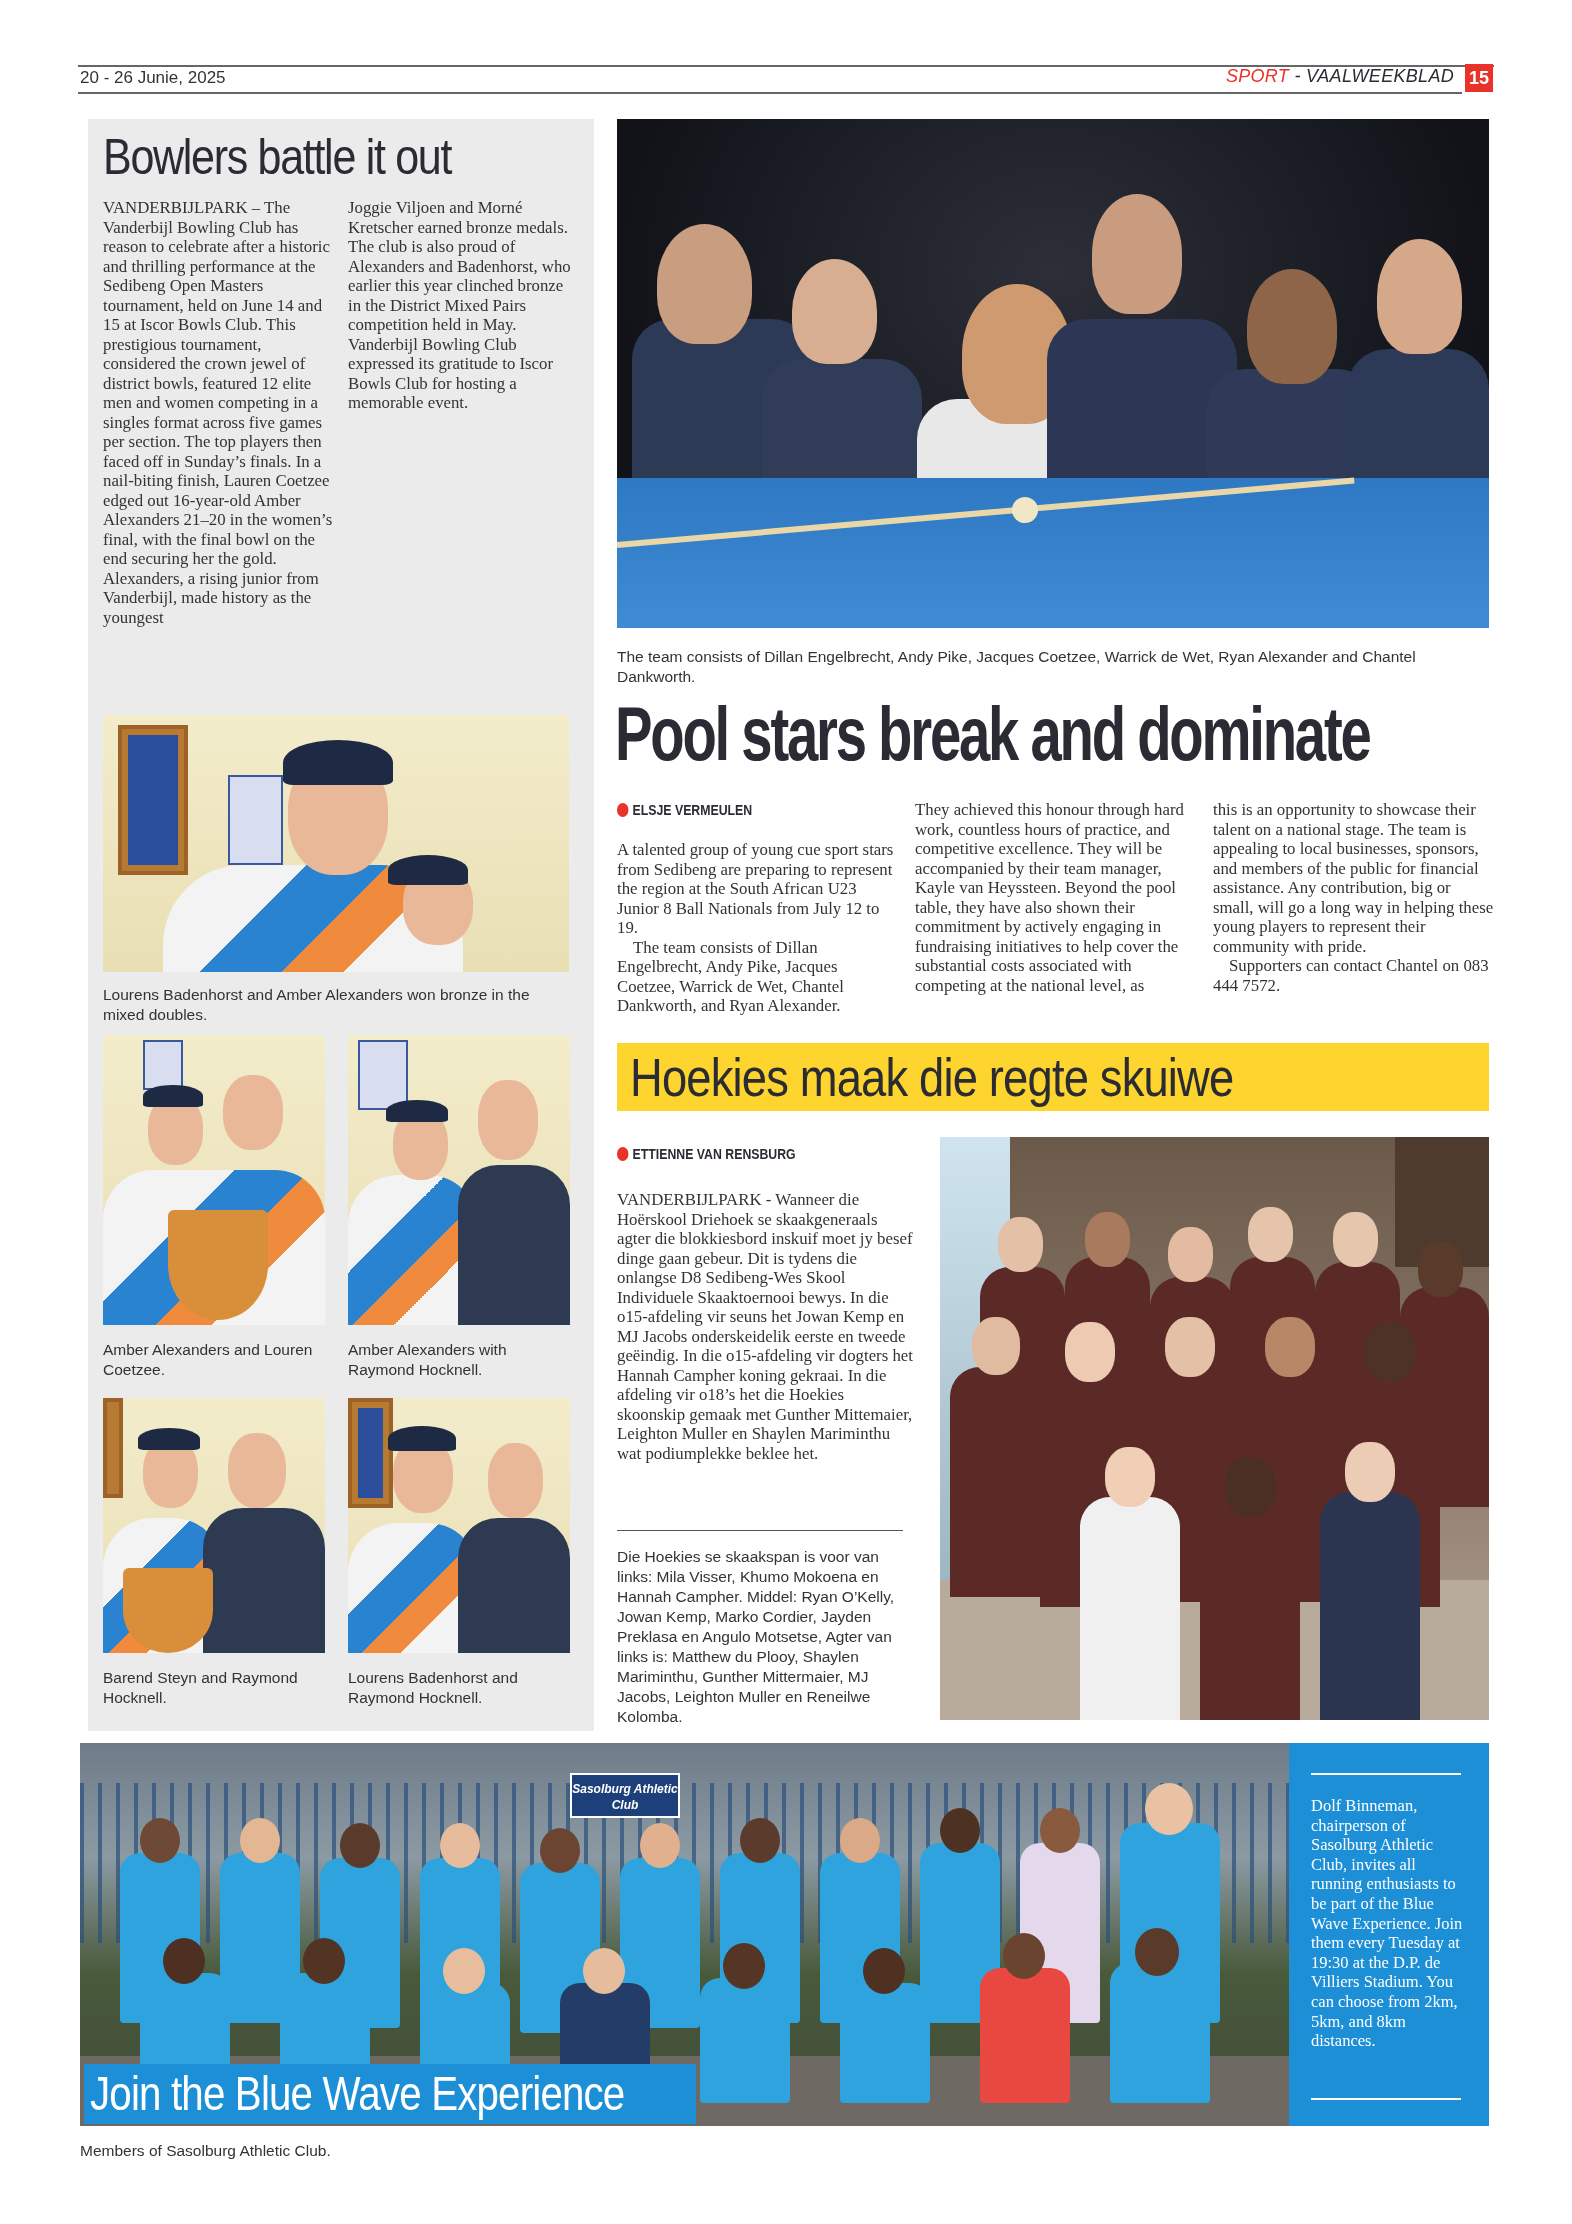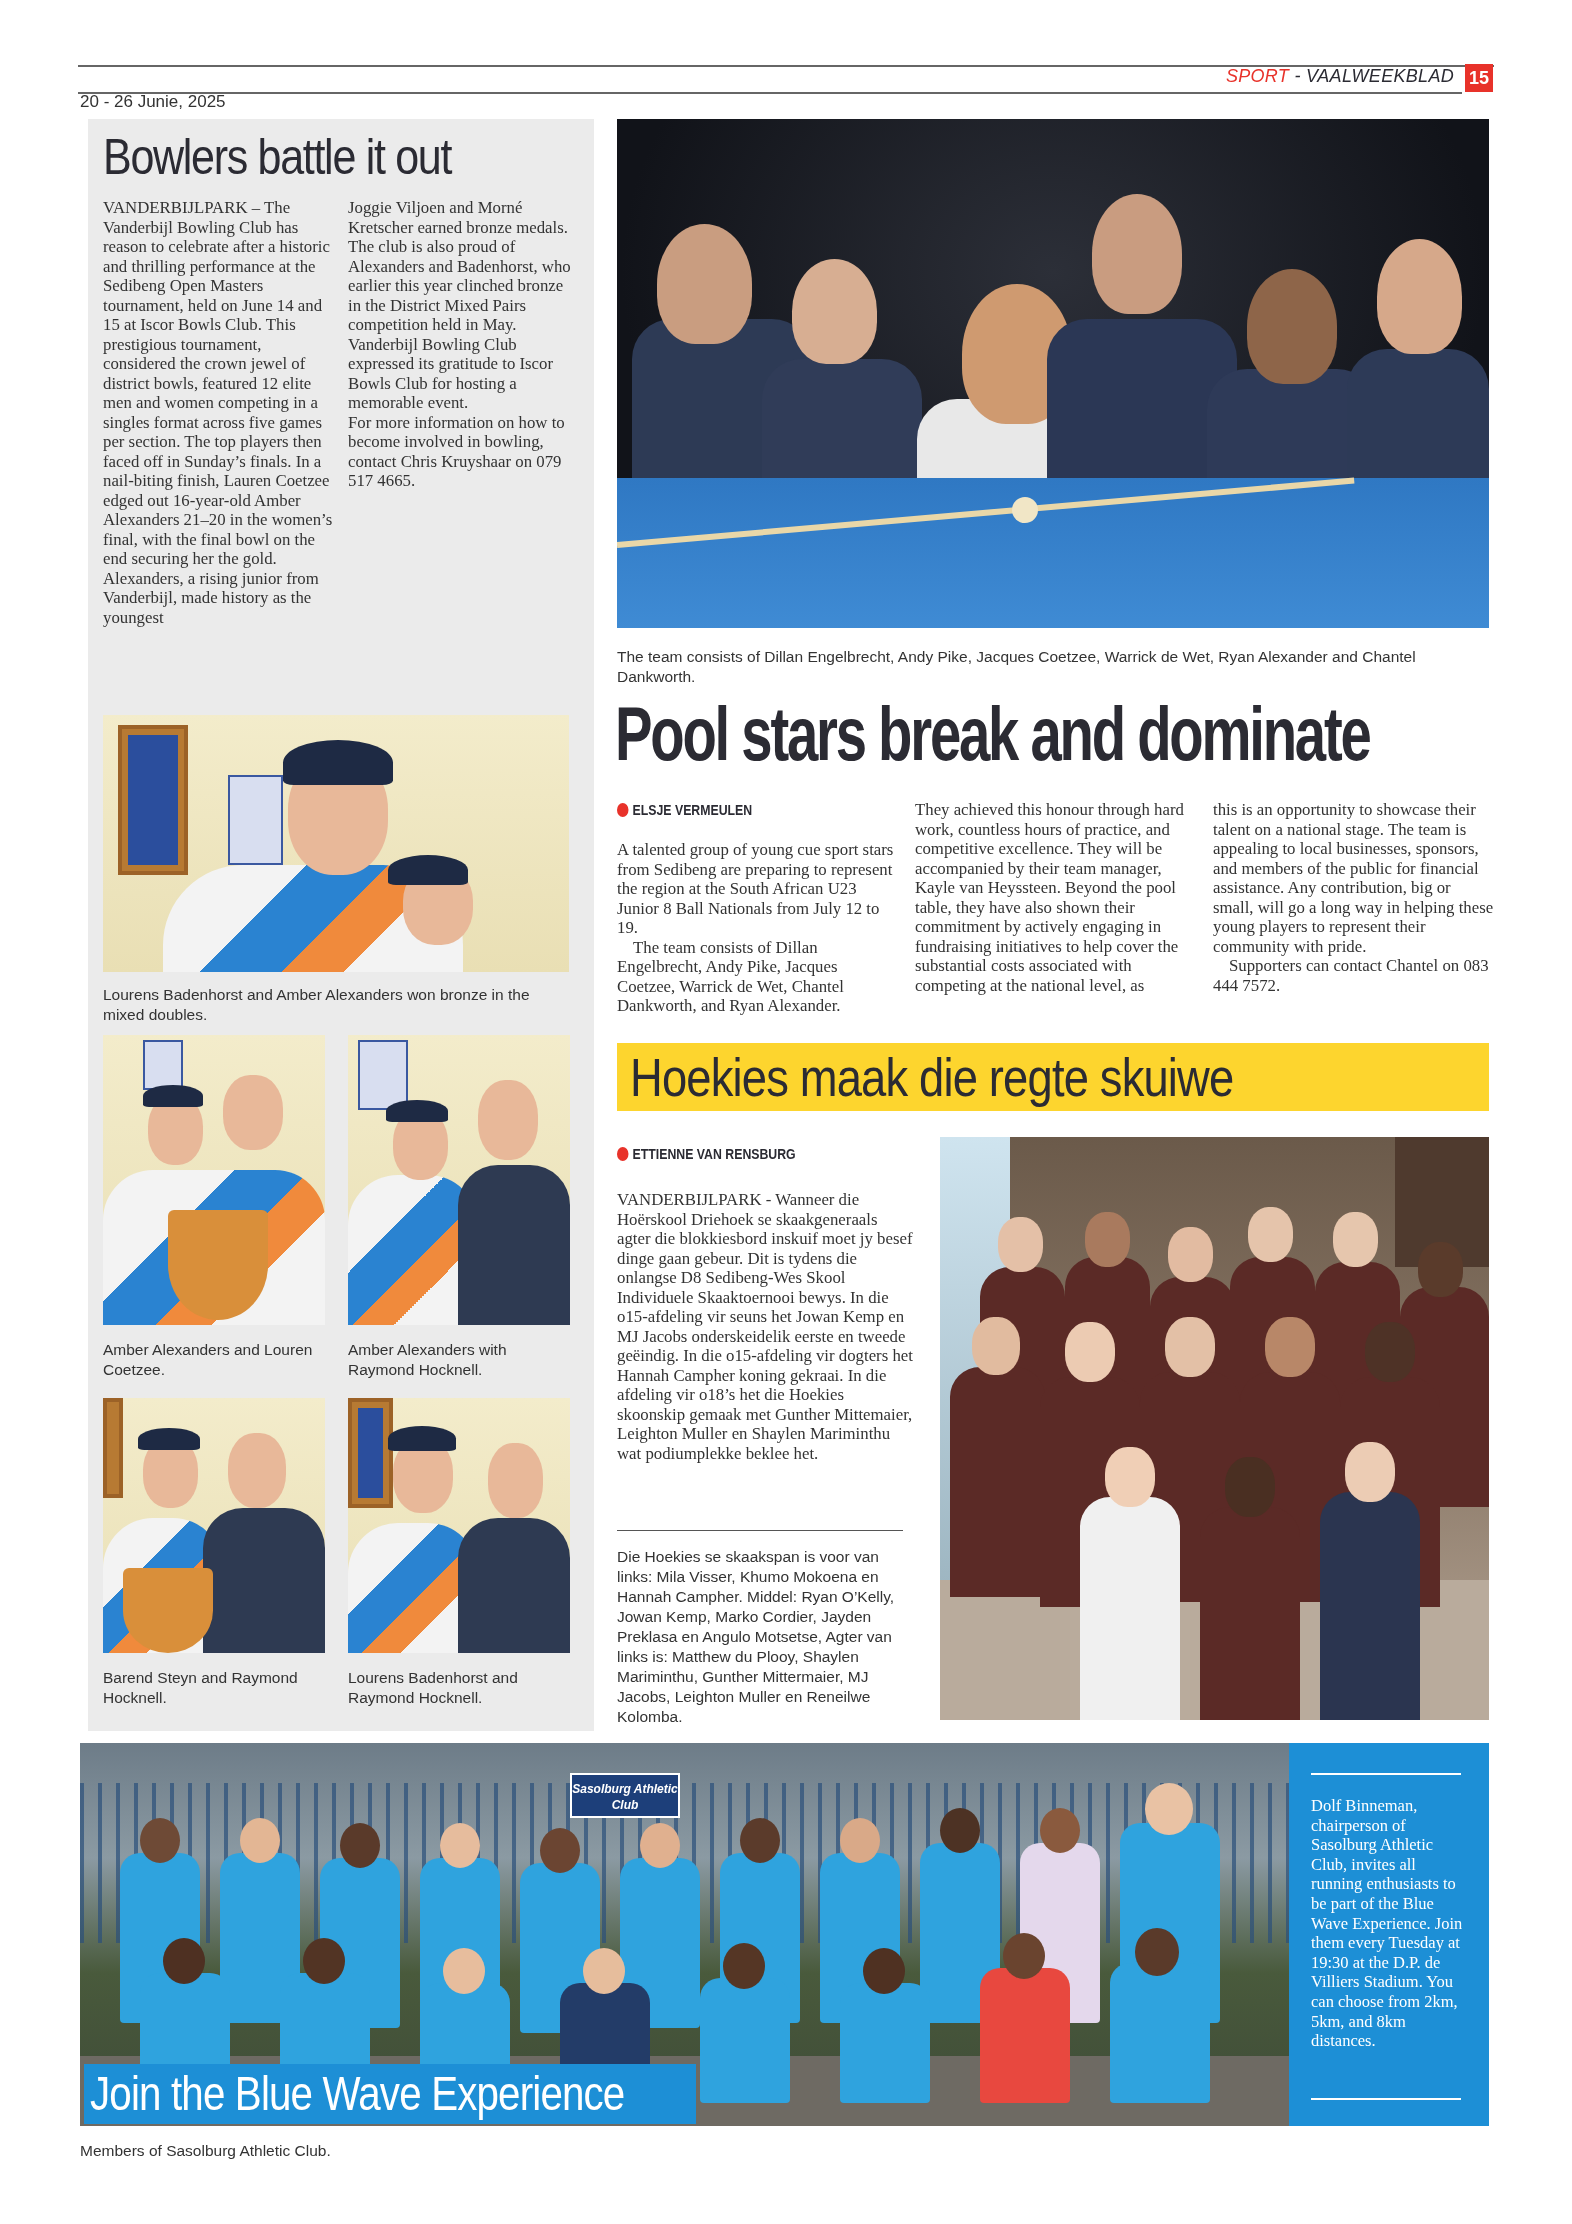--- a/index.html
+++ b/index.html
@@ -4,21 +4,21 @@
 <style>
   * { box-sizing: border-box; margin: 0; padding: 0; }
   html, body { width: 1572px; height: 2224px; background: #ffffff; overflow: hidden; }
   body { position: relative; font-family: "Liberation Serif", serif; color: #2b2b2b; }
 
   .abs { position: absolute; }
 
   
   .hdr-line-top { left: 78px; top: 65px; width: 1416px; height: 2px; background: #666; }
   .hdr-line-bot { left: 78px; top: 92px; width: 1384px; height: 2px; background: #666; }
-  .hdr-date { left: 80px; top: 68px; font-family: "Liberation Sans", sans-serif; font-size: 17px; color: #333; margin-top: 24px; }
+  .hdr-date { left: 80px; top: 68px; font-family: "Liberation Sans", sans-serif; font-size: 17px; color: #333; }
   .hdr-section { right: 118px; top: 66px; font-family: "Liberation Sans", sans-serif; font-weight: normal; font-style: italic; font-size: 18px; letter-spacing: 0.3px; }
   .hdr-section .sport { color: #e8322a; }
   .hdr-section .paper { color: #2b2b33; }
   .hdr-page { left: 1465px; top: 64px; width: 28px; height: 28px; background: #e8322a; color: #fff; font-family: "Liberation Sans", sans-serif; font-weight: bold; font-size: 18px; text-align: center; line-height: 28px; }
 
   
   .bowl-panel { left: 88px; top: 119px; width: 506px; height: 1612px; background: #ebebeb; }
   .bowl-title { left: 103px; top: 128px; font-family: "Liberation Sans", sans-serif; font-size: 50px; color: #2b2b33; letter-spacing: -1.5px; transform: scaleX(0.86); transform-origin: left top; }
   .body-col { font-size: 16.8px; line-height: 19.5px; color: #333; }
   .bowl-col1 { left: 103px; top: 198px; width: 232px; }
@@ -98,21 +98,20 @@
 
 <div class="abs bowl-panel"></div>
 <div class="abs bowl-title">Bowlers battle it out</div>
 <div class="abs body-col bowl-col1">
   <p>VANDERBIJLPARK – The Vanderbijl Bowling Club has reason to celebrate after a historic and thrilling performance at the Sedibeng Open Masters tournament, held on June 14 and 15 at Iscor Bowls Club. This prestigious tournament, considered the crown jewel of district bowls, featured 12 elite men and women competing in a singles format across five games per section. The top players then faced off in Sunday’s finals. In a nail-biting finish, Lauren Coetzee edged out 16-year-old Amber Alexanders 21–20 in the women’s final, with the final bowl on the end securing her the gold.</p>
   <p>Alexanders, a rising junior from Vanderbijl, made history as the youngest</p>
 </div>
 <div class="abs body-col bowl-col2">
   <p>Joggie Viljoen and Morné Kretscher earned bronze medals.</p>
   <p>The club is also proud of Alexanders and Badenhorst, who earlier this year clinched bronze in the District Mixed Pairs competition held in May. Vanderbijl Bowling Club expressed its gratitude to Iscor Bowls Club for hosting a memorable event.</p>
-  <p>For more information on how to become involved in bowling, contact Chris Kruyshaar on 079 517 4665.</p>
 </div>
 
 <div class="abs photo" style="left:103px; top:715px; width:466px; height:257px;">
   <div class="bowl-bg"></div>
   <div class="cabinet" style="left:15px; top:10px; width:70px; height:150px;">
       <div class="cabinet-inner"></div>
     </div>
   <div class="poster" style="left:125px; top:60px; width:55px; height:90px;"></div>
   <div class="jersey" style="left:60px; top:150px; width:300px; height:110px; border-radius:80px 80px 0 0;"></div>
   <div class="face" style="left:185px; top:40px; width:100px; height:120px;"></div>

